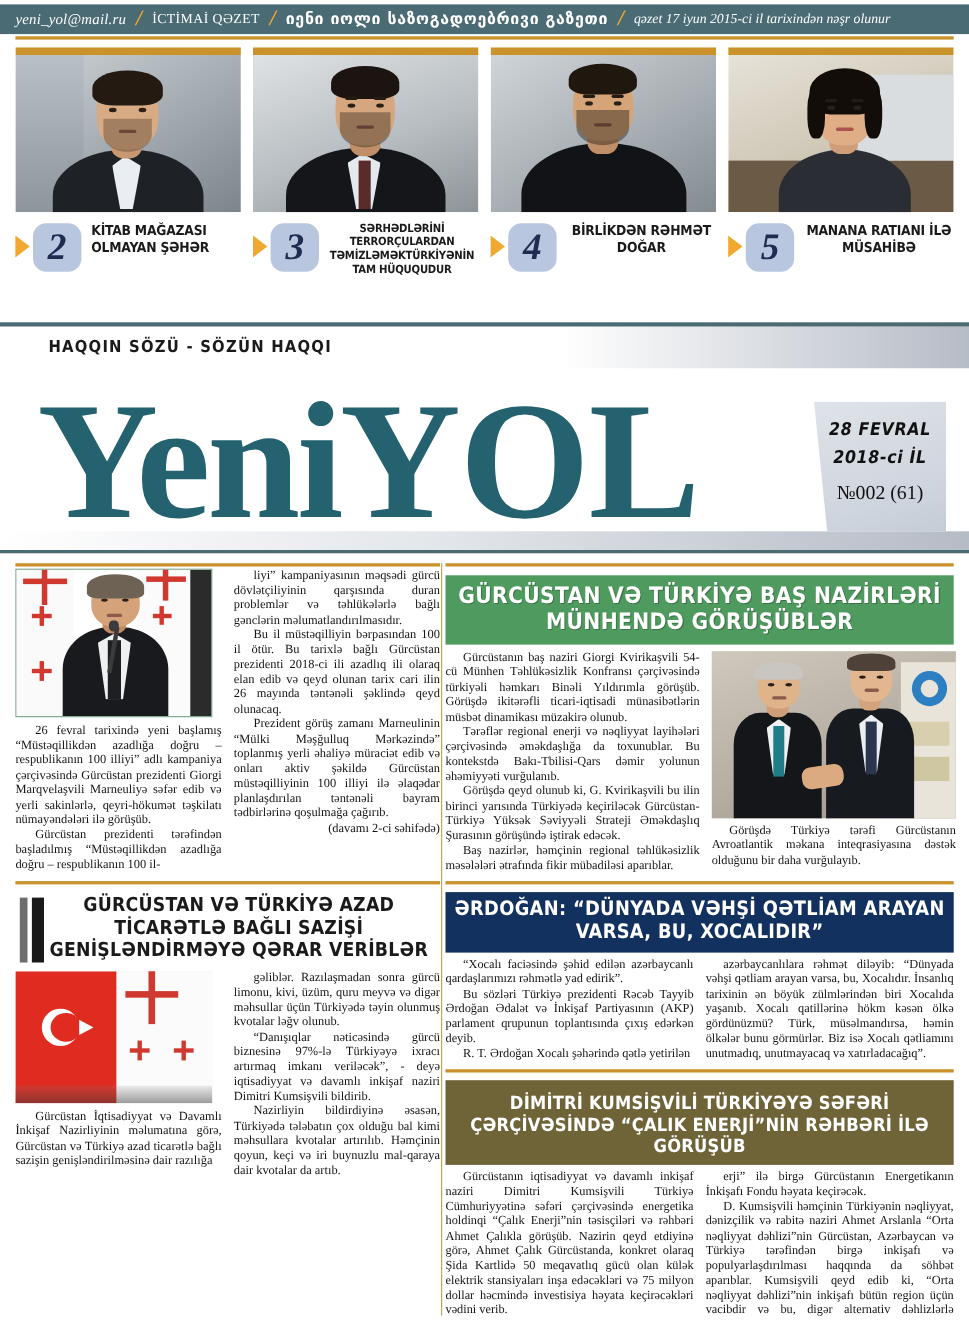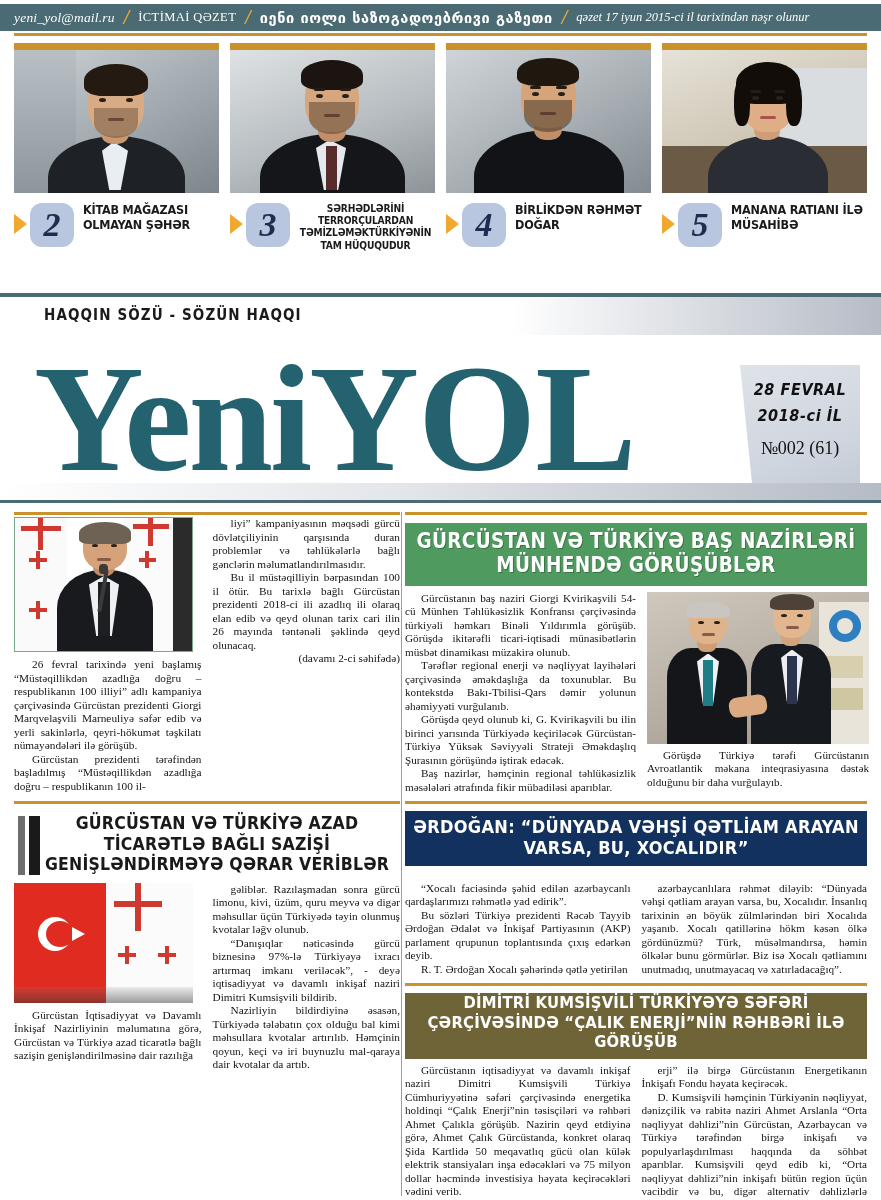--- a/index.html
+++ b/index.html
@@ -66,21 +66,21 @@
     color:#1d2c4f; font-family:"Liberation Serif", serif; font-weight:bold;
     font-size:34px; font-style:italic; flex:0 0 auto; margin-top:3px;
   }
   .tlabel {
     margin-left:9px; padding-top:3px;
     font-family:"DejaVu Sans Condensed","Liberation Sans", sans-serif;
     font-weight:bold; font-size:12.5px; line-height:1.18; color:#1a1a1a;
     letter-spacing:-0.2px; text-transform:uppercase;
   }
   .tlabel.small { font-size:10.2px; line-height:1.2; text-align:center; margin-left:6px;}
-  .tlabel.c { }
+  .tlabel.c { text-align:center; }
 
   
   .mh-rule { position:absolute; left:0; top:293px; width:881px; height:4px; background:#4a6b73; }
   .mh-slogan-band { position:absolute; left:0; top:297px; width:881px; height:38px;
       background: linear-gradient(to right,#ffffff 0%, #ffffff 58%, #b6bcc6 100%); }
   .mh-slogan {
     position:absolute; left:44px; top:306px;
     font-family:"DejaVu Sans Condensed","Liberation Sans", sans-serif;
     font-weight:bold; font-size:15px; letter-spacing:1.1px; color:#1a1a1a;
   }
@@ -137,21 +137,21 @@
   .hl-navy {
     background:#13315f; color:#ffffff; margin-top:7px;
     padding:6px 8px 7px 8px; text-align:center;
     font-family:"DejaVu Sans Condensed","Liberation Sans", sans-serif;
     font-weight:bold; font-size:18px; line-height:1.16; letter-spacing:.3px;
     text-transform:uppercase;
   }
   
   .hl-olive {
     background:#6f6438; color:#ffffff; margin-top:7px;
-    padding:0 8px 7px 8px; text-align:center;
+    padding:11px 8px 7px 8px; text-align:center;
     font-family:"DejaVu Sans Condensed","Liberation Sans", sans-serif;
     font-weight:bold; font-size:16.5px; line-height:1.18; letter-spacing:.2px;
     text-transform:uppercase;
   }
 
   
   .photo-geo { position:relative; width:179px; height:135px; border:1px solid #7aa98a; overflow:hidden; background:#e8e8e8; float:none; margin-bottom:6px; }
   .photo-flags { position:relative; width:179px; height:120px; overflow:hidden; background:#f2f2f2; margin-bottom:6px; }
   .photo-hand { position:relative; width:222px; height:152px; overflow:hidden; background:#d9d4cc; margin-bottom:5px; }
 
@@ -343,20 +343,21 @@
           <div style="position:absolute;left:82px;top:40px;width:14px;height:3px;background:#8a5a4b;border-radius:2px;"></div>
           <div style="position:absolute;left:86px;top:52px;width:4px;height:42px;background:#3b3b3b;transform:rotate(10deg);"></div>
           <div style="position:absolute;left:84px;top:46px;width:9px;height:10px;background:#3b3b3b;border-radius:40%;"></div>
         </div>
         <p style="margin:0;text-indent:18px;text-align:justify;font-family:'Liberation Serif',serif;font-size:11.3px;line-height:13.5px;">26 fevral tarixində yeni başlamış “Müstəqillikdən azadlığa doğru – respublikanın 100 illiyi” adlı kampaniya çərçivəsində Gürcüstan prezidenti Giorgi Marqvelaşvili Marneuliyə səfər edib və yerli sakinlərlə, qeyri-hökumət təşkilatı nümayəndələri ilə görüşüb.</p>
         <p style="margin:0;text-indent:18px;text-align:justify;font-family:'Liberation Serif',serif;font-size:11.3px;line-height:13.5px;">Gürcüstan prezidenti tərəfindən başladılmış “Müstəqillikdən azadlığa doğru – respublikanın 100 il-</p>
       </div>
       <div>
         <p style="margin:0;text-indent:18px;text-align:justify;font-family:'Liberation Serif',serif;font-size:11.3px;line-height:13.5px;">liyi” kampaniyasının məqsədi gürcü dövlətçiliyinin qarşısında duran problemlər və təhlükələrlə bağlı gənclərin məlumatlandırılmasıdır.</p>
         <p style="margin:0;text-indent:18px;text-align:justify;font-family:'Liberation Serif',serif;font-size:11.3px;line-height:13.5px;">Bu il müstəqilliyin bərpasından 100 il ötür. Bu tarixlə bağlı Gürcüstan prezidenti 2018-ci ili azadlıq ili olaraq elan edib və qeyd olunan tarix cari ilin 26 mayında təntənəli şəklində qeyd olunacaq.</p>
+        <p style="margin:0;text-indent:18px;text-align:justify;font-family:'Liberation Serif',serif;font-size:11.3px;line-height:13.5px;">Prezident görüş zamanı Marneulinin “Mülki Məşğulluq Mərkəzində” toplanmış yerli əhaliyə müraciət edib və onları aktiv şəkildə Gürcüstan müstəqilliyinin 100 illiyi ilə əlaqədar planlaşdırılan təntənəli bayram tədbirlərinə qoşulmağa çağırıb.</p>
         <p style="margin:0;text-align:right;font-family:'Liberation Serif',serif;font-size:11.3px;line-height:13.5px;">(davamı 2-ci səhifədə)</p>
       </div>
     </div>
   </div>
 
   <div class="goldrule" style="margin-top:8px;"></div>
 
   <div>
     <div class="hl-black">
       <div class="hl-bars">
@@ -439,21 +440,21 @@
         </div>
         <p class="cap-right">Görüşdə Türkiyə tərəfi Gürcüstanın Avroatlantik məkana inteqrasiyasına dəstək olduğunu bir daha vurğulayıb.</p>
       </div>
     </div>
   </div>
 
   <div class="goldrule" style="margin-top:7px;"></div>
 
   <div>
     <div class="hl-navy">ƏRDOĞAN: “DÜNYADA VƏHŞİ QƏTLİAM ARAYAN VARSA, BU, XOCALIDIR”</div>
-    <div class="rtwo" style="margin-top:16px;">
+    <div class="rtwo" style="margin-top:5px;">
       <div>
         <p>“Xocalı faciəsində şəhid edilən azərbaycanlı qardaşlarımızı rəhmətlə yad edirik”.</p>
         <p>Bu sözləri Türkiyə prezidenti Rəcəb Tayyib Ərdoğan Ədalət və İnkişaf Partiyasının (AKP) parlament qrupunun toplantısında çıxış edərkən deyib.</p>
         <p>R. T. Ərdoğan Xocalı şəhərində qətlə yetirilən</p>
       </div>
       <div>
         <p>azərbaycanlılara rəhmət diləyib: “Dünyada vəhşi qətliam arayan varsa, bu, Xocalıdır. İnsanlıq tarixinin ən böyük zülmlərindən biri Xocalıda yaşanıb. Xocalı qatillərinə hökm kəsən ölkə gördünüzmü? Türk, müsəlmandırsa, həmin ölkələr bunu görmürlər. Biz isə Xocalı qətliamını unutmadıq, unutmayacaq və xatırladacağıq”.</p>
       </div>
     </div>
   </div>

